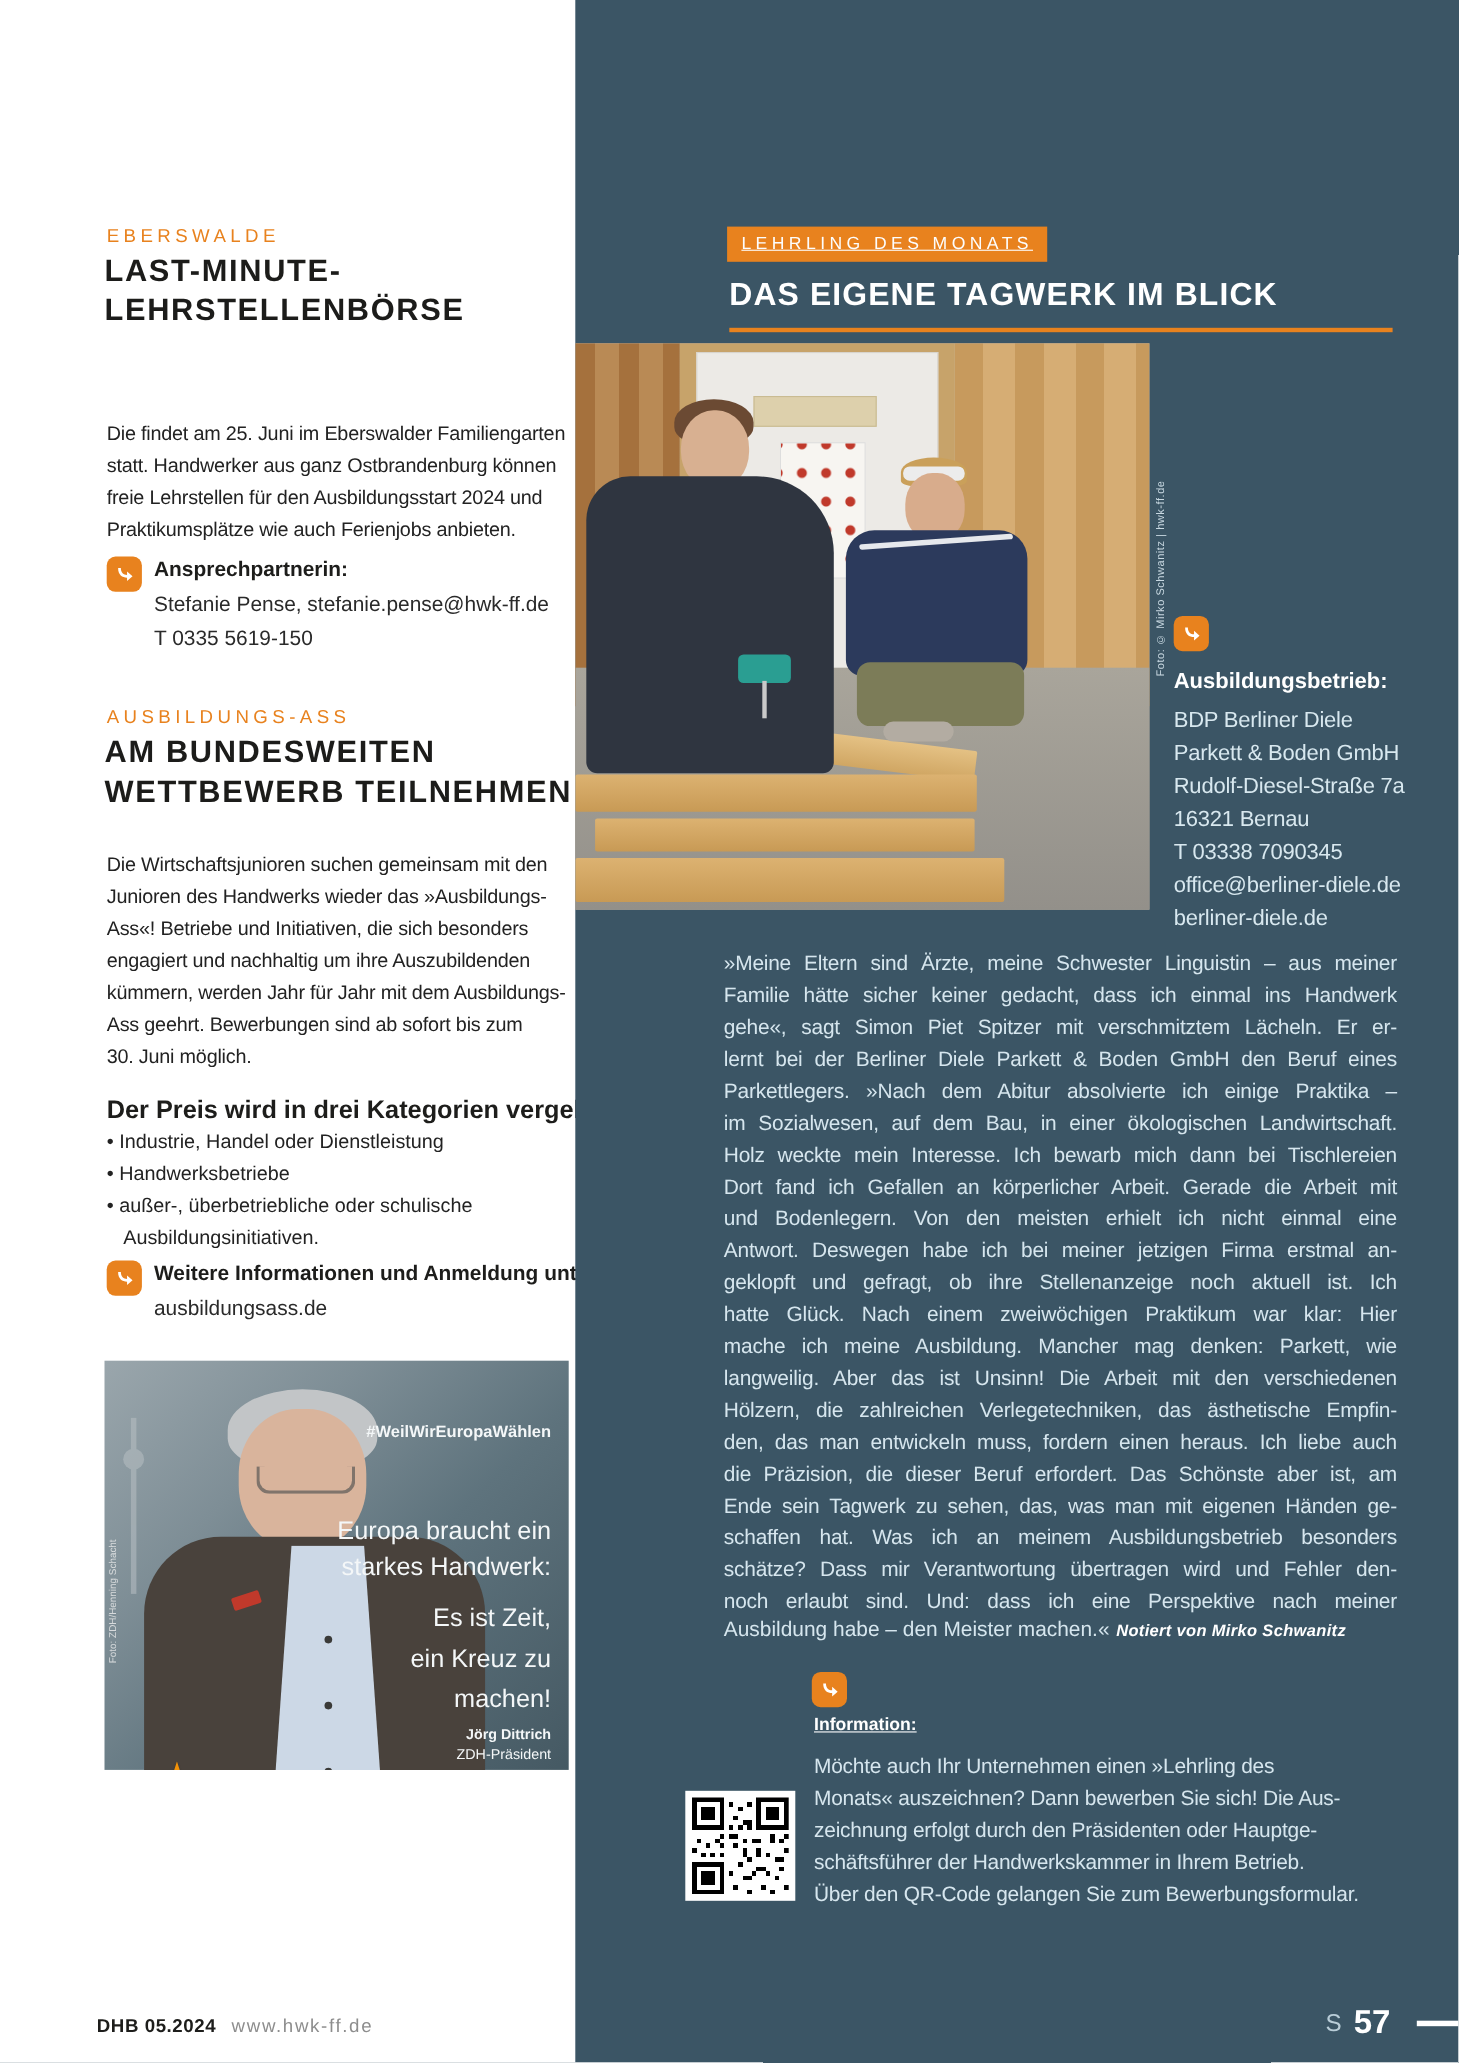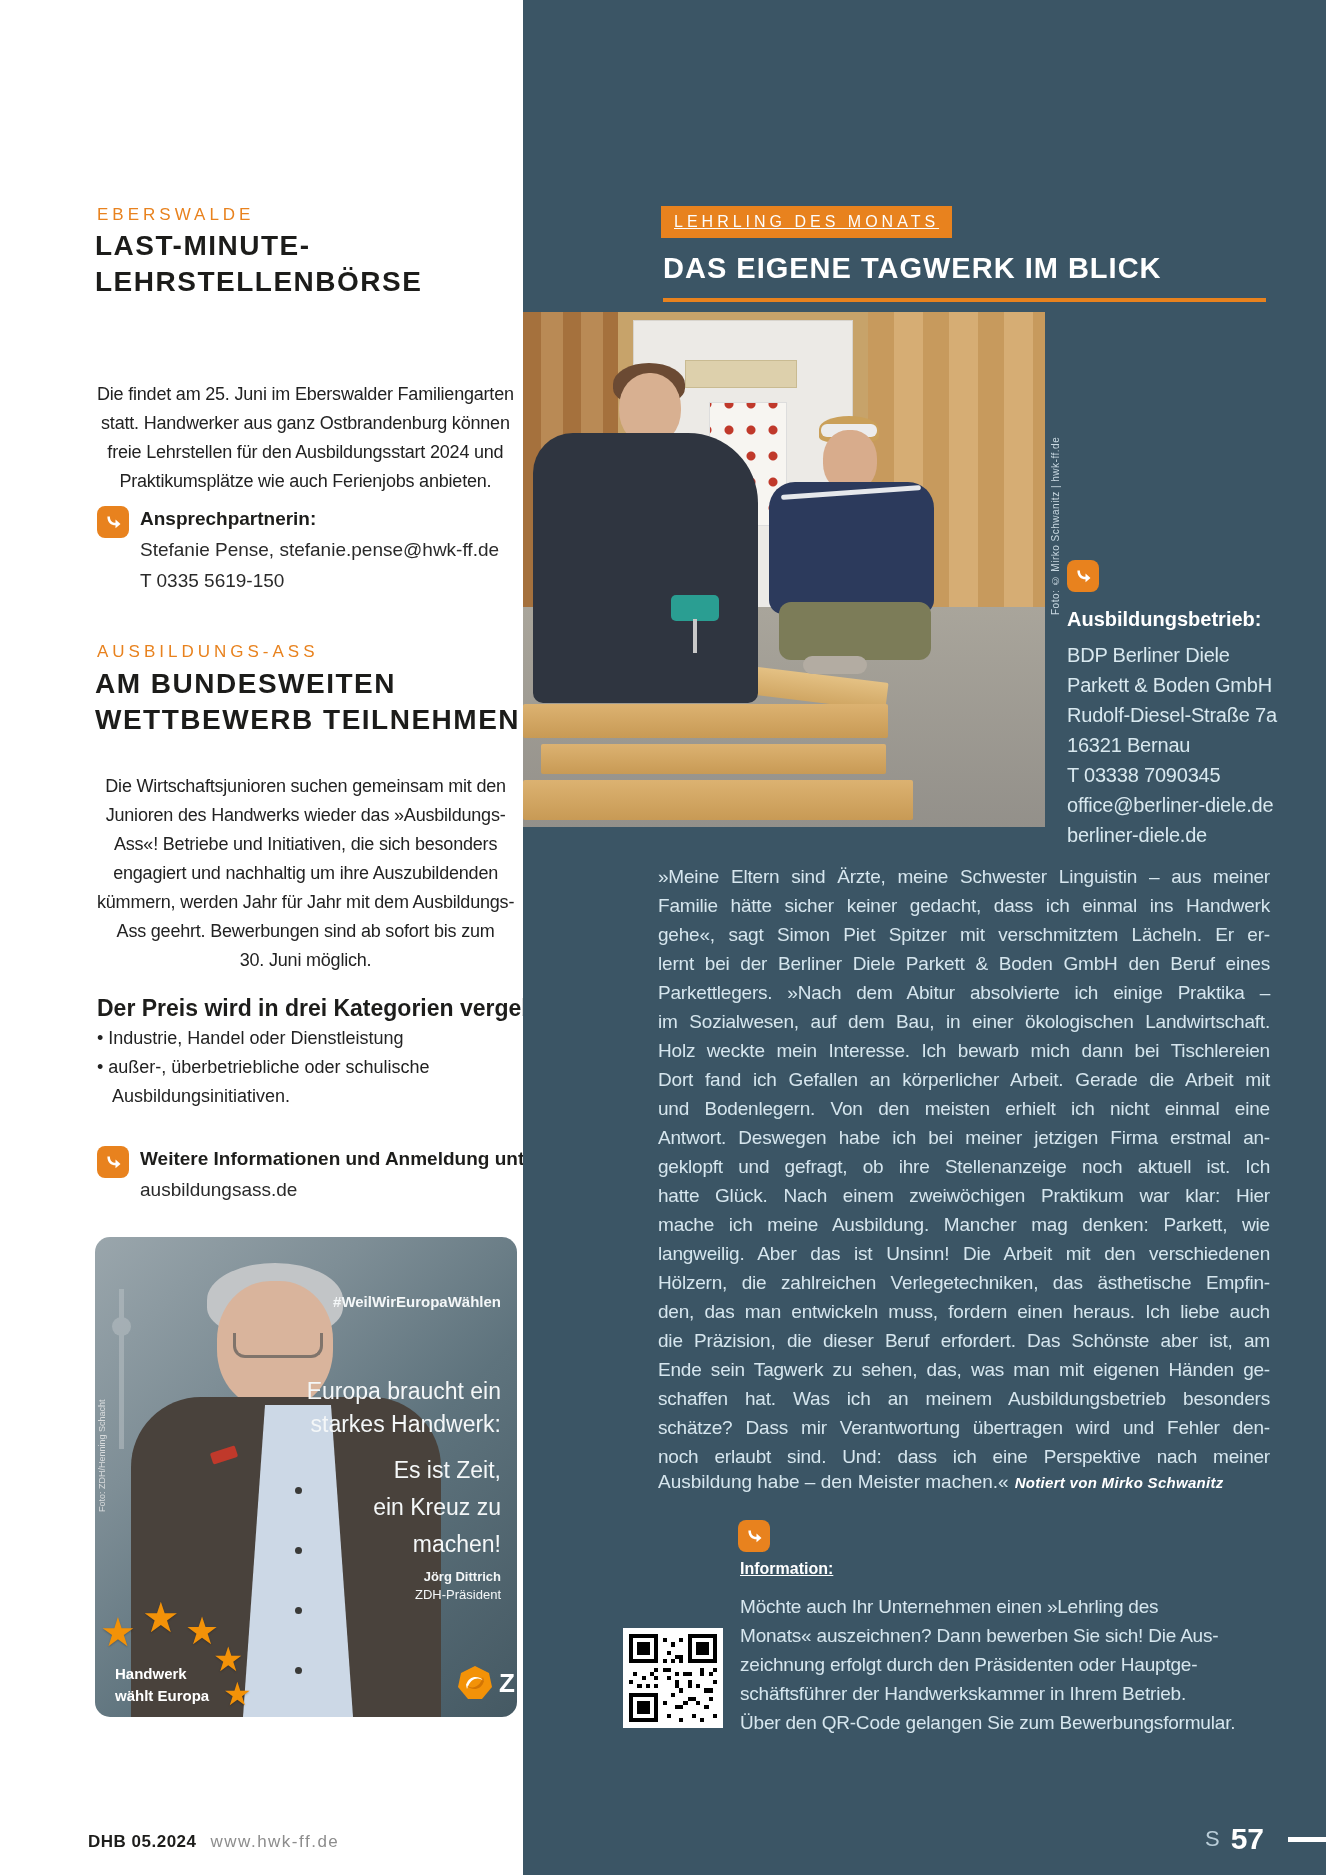--- a/index.html
+++ b/index.html
@@ -2,21 +2,21 @@
 <html><head>
 <meta charset="utf-8">
 <style>
   html,body{margin:0;padding:0;background:#ffffff;}
   #page{position:relative;width:1326px;height:1875px;background:#ffffff;overflow:hidden;
         font-family:"Liberation Sans",sans-serif;color:#1d1d1b;}
   
   .kicker{position:absolute;left:97px;font-size:17px;letter-spacing:4px;color:#e8821e;font-weight:500;}
   .h-black{position:absolute;left:95px;font-size:28px;line-height:36px;font-weight:700;
            letter-spacing:1.5px;color:#1c1c1a;white-space:nowrap;}
-  .body-lines{position:absolute;left:97px;font-size:18px;line-height:29px;letter-spacing:-0.2px;color:#222;text-align:center;}
+  .body-lines{position:absolute;left:97px;font-size:18px;line-height:29px;letter-spacing:-0.2px;color:#222;}
   .body-lines>div{white-space:nowrap;}
   .contact-icon{position:absolute;width:32px;height:32px;background:#e8821e;border-radius:8px;
                 display:flex;align-items:center;justify-content:center;}
   .contact-label{position:absolute;left:140px;font-size:19px;font-weight:700;color:#1d1d1b;white-space:nowrap;}
   .contact-line{position:absolute;left:140px;font-size:19px;color:#2a2a2a;white-space:nowrap;}
   .lead-bold{position:absolute;left:97px;font-size:23px;font-weight:700;color:#1d1d1b;white-space:nowrap;}
   .bullets{position:absolute;left:97px;width:385px;font-size:18px;line-height:29px;color:#222;}
   .bullets>div{padding-left:15px;text-indent:-15px;}
   .bullets>div::before{content:"• ";}
   
@@ -73,22 +73,22 @@
   .pl-bit{position:absolute;left:160px;top:252px;width:4px;height:34px;background:#c9c9c9;}
   .person-r{position:absolute;left:228px;top:112px;width:205px;height:255px;}
   .pr-shades{position:absolute;left:70px;top:0px;width:56px;height:13px;background:#ececec;border-radius:6px;}
   .pr-hair{position:absolute;left:68px;top:-8px;width:60px;height:26px;background:#caa05a;border-radius:50% 50% 20% 20%;}
   .pr-head{position:absolute;left:72px;top:6px;width:54px;height:62px;background:#d8ac8c;border-radius:46%;}
   .pr-jacket{position:absolute;left:18px;top:58px;width:165px;height:132px;background:#2c3a5c;border-radius:26px 26px 14px 14px;}
   .pr-stripe{position:absolute;left:30px;top:66px;width:140px;height:5px;background:#e6e8ec;border-radius:3px;transform:rotate(-4deg);}
   .pr-pants{position:absolute;left:28px;top:178px;width:152px;height:58px;background:#7c7c58;border-radius:12px;}
   .pr-shoe{position:absolute;left:52px;top:232px;width:64px;height:18px;background:#b3aca2;border-radius:9px;}
   
-  .ad{position:absolute;left:95px;top:1237px;width:422px;height:480px;overflow:hidden;
-      background:linear-gradient(135deg,#9aa6ac 0%,#7e8e96 30%,#5e737d 58%,#455963 100%);border-radius:15px;}
+  .ad{position:absolute;left:95px;top:1237px;width:422px;height:372px;overflow:hidden;
+      background:linear-gradient(135deg,#9aa6ac 0%,#7e8e96 30%,#5e737d 58%,#455963 100%);}
   .ad-tower{position:absolute;left:24px;top:52px;width:5px;height:160px;background:#b8c0c4;opacity:0.55;}
   .ad-tower::before{content:"";position:absolute;left:-7px;top:28px;width:19px;height:19px;border-radius:50%;background:#b8c0c4;}
   .ad-credit{position:absolute;left:2px;top:55px;font-size:9px;color:#eeeeee;opacity:0.8;
              writing-mode:vertical-rl;transform:rotate(180deg);height:220px;}
   .ad-hair{position:absolute;left:112px;top:26px;width:136px;height:74px;background:#c2c5c7;border-radius:50% 50% 40% 40%;}
   .ad-face{position:absolute;left:122px;top:44px;width:116px;height:128px;background:#d9b49c;border-radius:46%;}
   .ad-glasses{position:absolute;left:138px;top:96px;width:84px;height:22px;border-bottom:3px solid #6b6560;
               border-left:3px solid #6b6560;border-right:3px solid #6b6560;border-radius:0 0 12px 12px;opacity:.8;}
   .ad-jacket{position:absolute;left:36px;top:160px;width:310px;height:330px;background:#49423c;border-radius:70px 70px 0 0;}
   .ad-shirt{position:absolute;left:148px;top:168px;width:110px;height:312px;background:#ccd8e6;
@@ -145,20 +145,21 @@
         <div>Junioren des Handwerks wieder das »Ausbildungs-</div>
         <div>Ass«! Betriebe und Initiativen, die sich besonders</div>
         <div>engagiert und nachhaltig um ihre Auszubildenden</div>
         <div>kümmern, werden Jahr für Jahr mit dem Ausbildungs-</div>
         <div>Ass geehrt. Bewerbungen sind ab sofort bis zum</div>
         <div>30. Juni möglich.</div>
       </div>
     <div class="lead-bold" style="top:995px;">Der Preis wird in drei Kategorien vergeben:</div>
     <div class="bullets" style="top:1024px;">
         <div>Industrie, Handel oder Dienstleistung</div>
+        <div>Handwerksbetriebe</div>
         <div>außer-, überbetriebliche oder schulische Ausbildungsinitiativen.</div>
       </div>
 
     <div class="contact-icon" style="left:97px;top:1146px;">
       <svg width="20" height="20" viewBox="0 0 32 32">
         <path d="M7 7 C7 17 13 21 20 21 L20 26 L28 19 L20 12 L20 17 C15 17 11 14 11 7 Z" fill="#ffffff"></path>
       </svg>
     </div>
     <div class="contact-label" style="top:1148px;">Weitere Informationen und Anmeldung unter:</div>
     <div class="contact-line" style="top:1179px;">ausbildungsass.de</div>

